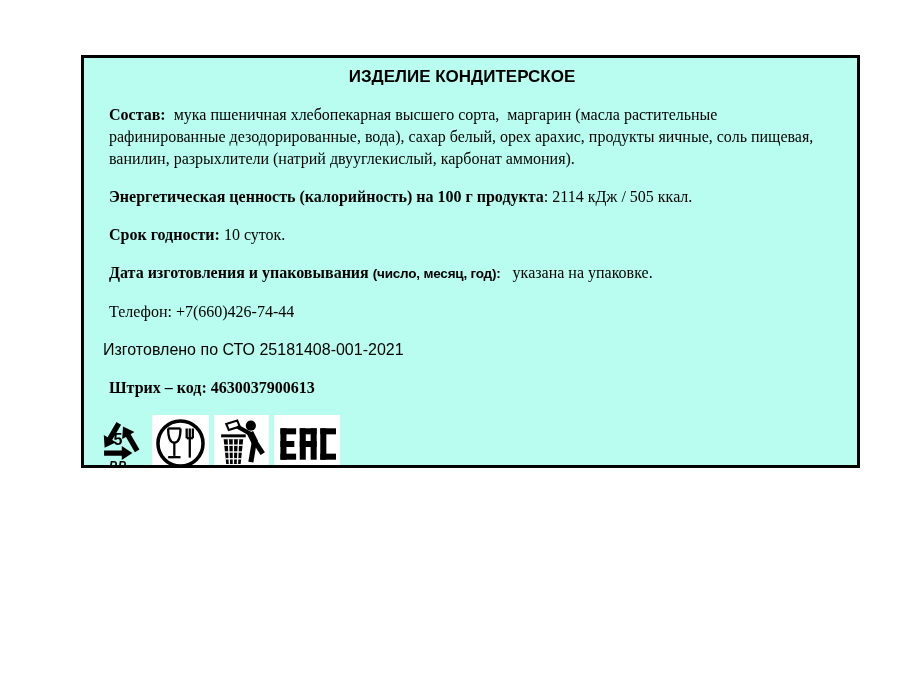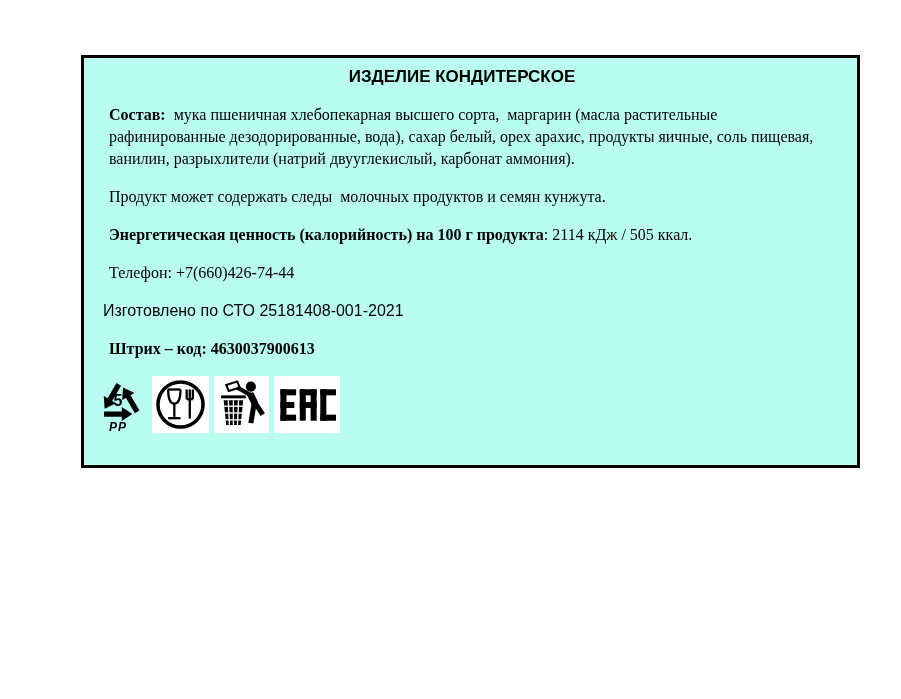--- a/index.html
+++ b/index.html
@@ -56,23 +56,24 @@
 </style>
 </head>
 <body>
 
 <div class="label-box">
 
   <p class="hdr1">ИЗДЕЛИЕ КОНДИТЕРСКОЕ</p>
 
   <p class="line gap-after"><b>Состав:</b><span>  мука пшеничная хлебопекарная высшего сорта,  маргарин (масла растительные рафинированные дезодорированные, вода), сахар белый, орех арахис, продукты яичные, соль пищевая, ванилин, разрыхлители (натрий двууглекислый, карбонат аммония).</span></p>
 
-  <p class="line gap-after">Продукт может содержать следы  молочных продуктов и семян кунжута.</p>
 
   <p class="line"><b>Энергетическая ценность (калорийность) на 100 г продукта</b><span>: 2114 кДж / 505 ккал.</span></p>
+  <p class="line"><b>Срок годности:</b><span> 10 суток.</span></p>
+  <p class="line"><b>Дата изготовления и упаковывания </b><b class="sans-sub">(число, месяц, год):</b><span>   указана на упаковке.</span></p>
   <p class="line gap-after">Телефон: +7(660)426-74-44</p>
 
 
   <p class="p-standard">Изготовлено по СТО 25181408-001-2021</p>
 
   <p class="line p-barcode"><b>Штрих – код: 4630037900613</b></p>
 
   <div class="icons-row">
 
     <div class="icon-recycle">

